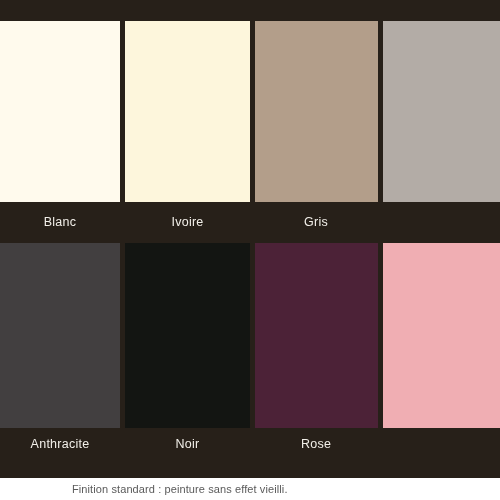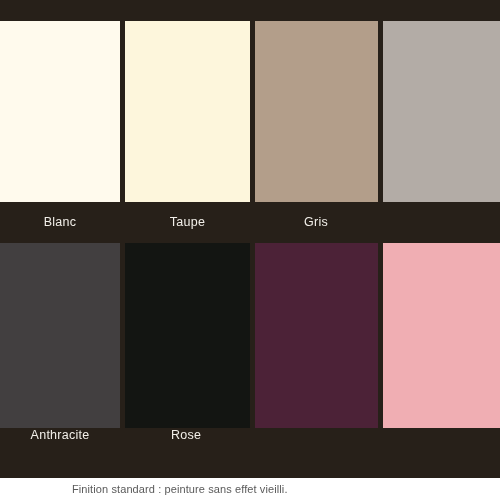--- a/index.html
+++ b/index.html
@@ -96,21 +96,21 @@
     letter-spacing: 0.25px;
     font-family: "Liberation Sans", sans-serif;
   }
 
   .label-cell.col-0 { width: 120px; margin-right: 5px; }
   .label-cell.col-1 { width: 125px; margin-right: 5px; }
   .label-cell.col-2 { width: 123px; margin-right: 5px; }
   .label-cell.col-3 { width: 122px; margin-right: 0px; }
 
   .finish-group.standard .label-cell { align-items: flex-start; padding-top: 13px; }
-  .finish-group.antique  .label-cell { align-items: flex-start; }
+  .finish-group.antique  .label-cell { align-items: flex-start; padding-top: 9px; }
 
   
   .footer-captions {
     position: absolute;
     left: 0;
     top: 478px;
     width: 500px;
     height: 22px;
     background: #ffffff;
     display: flex;
@@ -148,21 +148,21 @@
         <div class="swatch-cell col-2">
           <span class="swatch-chip" style="background-color: rgb(179, 158, 138);"></span>
         </div>
         <div class="swatch-cell col-3">
           <span class="swatch-chip" style="background-color: rgb(179, 172, 166);"></span>
         </div>
       </div>
 
       <div class="label-row">
         <div class="label-cell col-0">Blanc</div>
-        <div class="label-cell col-1">Taupe</div>
+        <div class="label-cell col-1">Ivoire</div>
         <div class="label-cell col-3">Gris</div>
       </div>
 
     </div>
 
     <div class="finish-group antique">
 
       <div class="swatch-row">
         <div class="swatch-cell col-0">
           <span class="swatch-chip" style="background-color: rgb(66, 63, 64);"></span>
@@ -173,20 +173,21 @@
         <div class="swatch-cell col-2">
           <span class="swatch-chip" style="background-color: rgb(76, 34, 55);"></span>
         </div>
         <div class="swatch-cell col-3">
           <span class="swatch-chip" style="background-color: rgb(240, 174, 179);"></span>
         </div>
       </div>
 
       <div class="label-row">
         <div class="label-cell col-0">Anthracite</div>
+        <div class="label-cell col-1">Noir</div>
         <div class="label-cell col-3">Rose</div>
       </div>
 
     </div>
 
   </div>
 
   <div class="footer-captions" style="background-color: rgb(255, 255, 255);">
     <div class="caption standard-caption">Finition standard : peinture sans effet vieilli.</div>
   </div>

